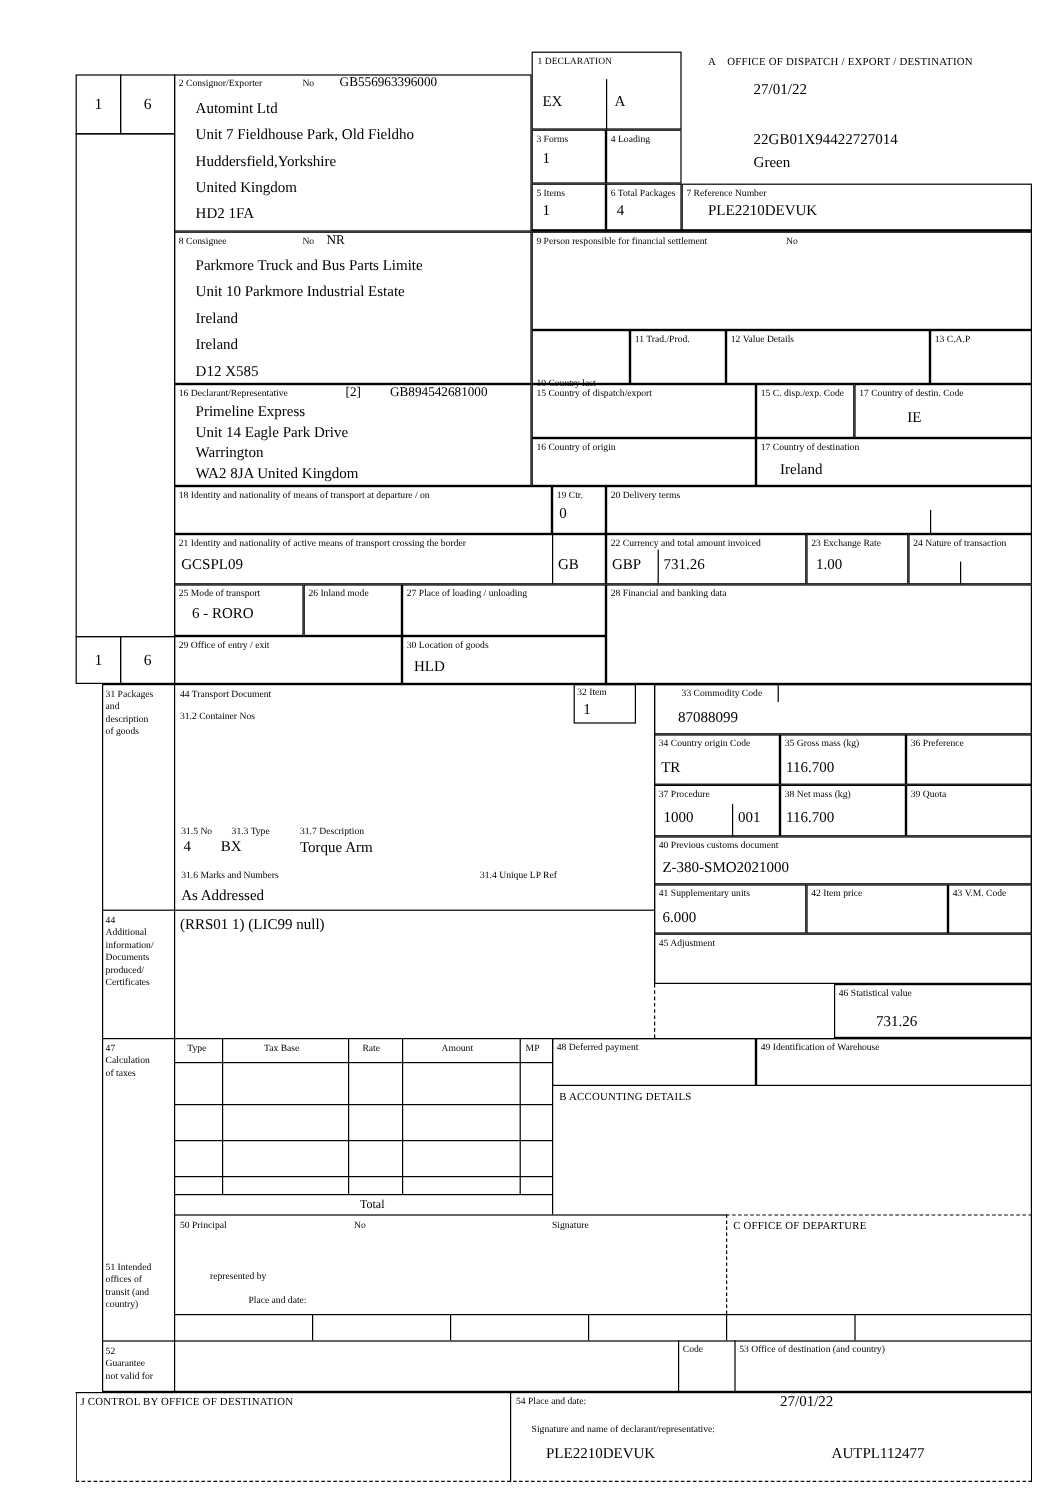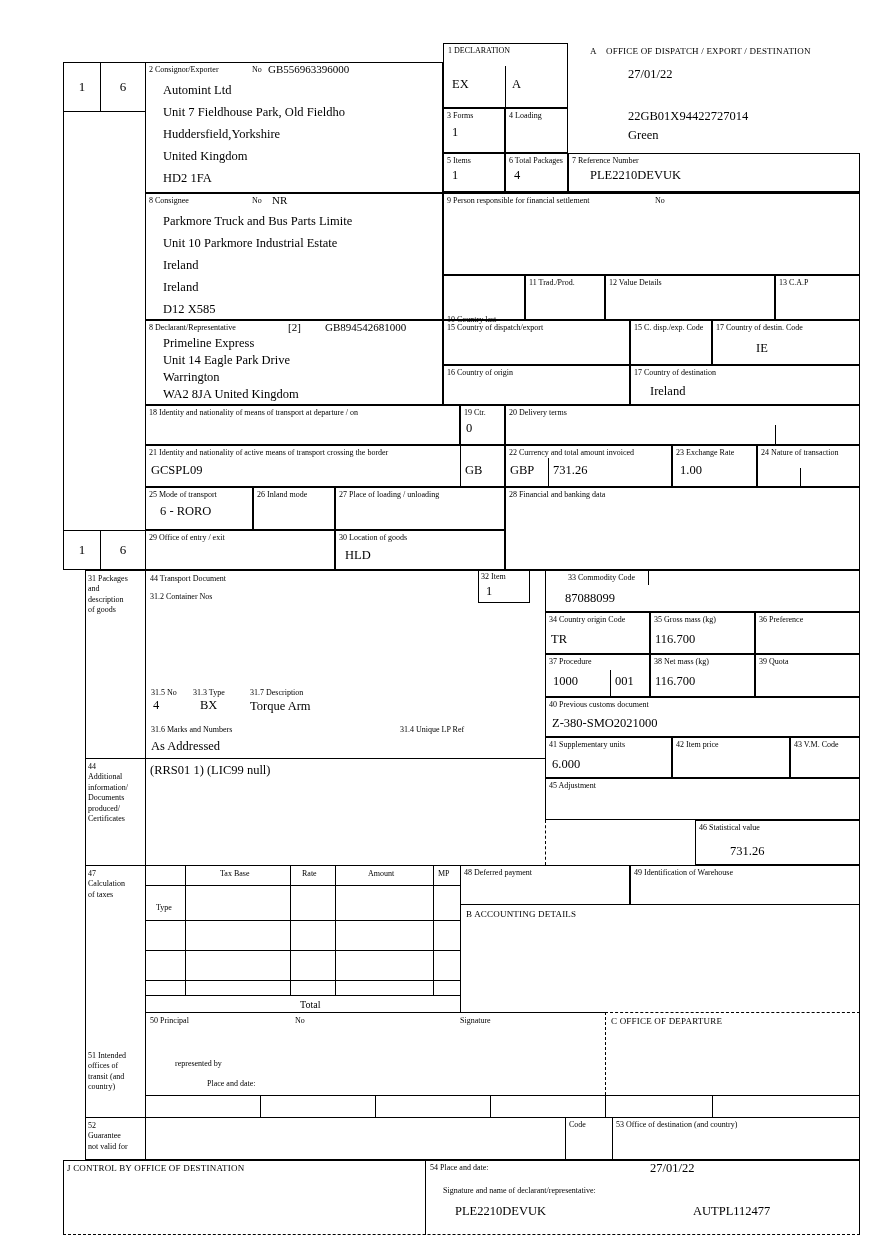--- a/index.html
+++ b/index.html
@@ -45,21 +45,21 @@
 
   <div class="b" style="left:443px;top:43px;width:125px;height:65px;"></div>
   <div class="vl" style="left:505px;top:66px;height:42px;"></div>
   <span class="t lbl" style="left:448px;top:46px;">1 DECLARATION</span>
   <span class="t val" style="left:452px;top:76px;">EX</span>
   <span class="t val" style="left:512px;top:76px;">A</span>
 
   <div class="b" style="left:145px;top:62px;width:298px;height:131px;"></div>
   <span class="t lbl" style="left:149px;top:65px;">2 Consignor/Exporter</span>
   <span class="t lbl" style="left:252px;top:65px;">No</span>
-  <span class="t md" style="left:268px;top:62px;">GB556963396000</span>
+  <span class="t md" style="left:283px;top:62px;">GB556963396000</span>
   <span class="t val" style="left:163px;top:82px;">Automint Ltd</span>
   <span class="t val" style="left:163px;top:104px;">Unit 7 Fieldhouse Park, Old Fieldho</span>
   <span class="t val" style="left:163px;top:126px;">Huddersfield,Yorkshire</span>
   <span class="t val" style="left:163px;top:148px;">United Kingdom</span>
   <span class="t val" style="left:163px;top:170px;">HD2 1FA</span>
 
   <div class="b" style="left:443px;top:108px;width:62px;height:45px;"></div>
   <span class="t lbl" style="left:447px;top:111px;">3 Forms</span>
   <span class="t val" style="left:452px;top:124px;">1</span>
   <div class="b" style="left:505px;top:108px;width:63px;height:45px;"></div>
@@ -92,21 +92,21 @@
   <div class="b" style="left:443px;top:275px;width:82px;height:45px;"></div>
   <span class="t lbl" style="left:447px;top:278px;margin-top:37px;">10 Country last</span>
   <div class="b" style="left:525px;top:275px;width:80px;height:45px;"></div>
   <span class="t lbl" style="left:529px;top:278px;">11 Trad./Prod.</span>
   <div class="b" style="left:605px;top:275px;width:170px;height:45px;"></div>
   <span class="t lbl" style="left:609px;top:278px;">12 Value Details</span>
   <div class="b" style="left:775px;top:275px;width:85px;height:45px;"></div>
   <span class="t lbl" style="left:779px;top:278px;">13 C.A.P</span>
 
   <div class="b" style="left:145px;top:320px;width:298px;height:85px;"></div>
-  <span class="t lbl" style="left:149px;top:323px;">8 Declarant/Representative</span>
+  <span class="t lbl" style="left:149px;top:323px;">16 Declarant/Representative</span>
   <span class="t md" style="left:288px;top:320px;">[2]</span>
   <span class="t md" style="left:325px;top:320px;">GB894542681000</span>
   <span class="t val" style="left:163px;top:335px;">Primeline Express</span>
   <span class="t val" style="left:163px;top:352px;">Unit 14 Eagle Park Drive</span>
   <span class="t val" style="left:163px;top:369px;">Warrington</span>
   <span class="t val" style="left:163px;top:386px;">WA2 8JA United Kingdom</span>
 
   <div class="b" style="left:443px;top:320px;width:187px;height:45px;"></div>
   <span class="t lbl" style="left:447px;top:323px;">15 Country of dispatch/export</span>
   <div class="b" style="left:630px;top:320px;width:82px;height:45px;"></div>
@@ -210,21 +210,21 @@
   <span class="t lbl" style="left:676px;top:740px;">42 Item price</span>
   <div class="b" style="left:790px;top:737px;width:70px;height:41px;"></div>
   <span class="t lbl" style="left:794px;top:740px;">43 V.M. Code</span>
   <div class="b" style="left:545px;top:778px;width:315px;height:42px;"></div>
   <span class="t lbl" style="left:549px;top:781px;">45 Adjustment</span>
 
   <span class="t lbl" style="left:151px;top:688px;">31.5 No</span>
   <span class="t lbl" style="left:193px;top:688px;">31.3 Type</span>
   <span class="t lbl" style="left:250px;top:688px;">31.7 Description</span>
   <span class="t val" style="left:153px;top:697px;">4</span>
-  <span class="t val" style="left:200px;top:697px;">BX</span>
+  <span class="t val" style="left:184px;top:697px;">BX</span>
   <span class="t val" style="left:250px;top:698px;">Torque Arm</span>
   <span class="t lbl" style="left:151px;top:725px;">31.6 Marks and Numbers</span>
   <span class="t lbl" style="left:400px;top:725px;">31.4 Unique LP Ref</span>
   <span class="t val" style="left:151px;top:738px;">As Addressed</span>
 
   <div class="hl" style="left:85px;top:758px;width:460px;"></div>
   <span class="t lbl" style="left:88px;top:762px;">44
 Additional
 information/
 Documents
@@ -243,21 +243,21 @@
   <div class="vl" style="left:185px;top:865px;height:130px;"></div>
   <div class="vl" style="left:290px;top:865px;height:130px;"></div>
   <div class="vl" style="left:335px;top:865px;height:130px;"></div>
   <div class="vl" style="left:433px;top:865px;height:130px;"></div>
   <div class="vl" style="left:460px;top:865px;height:147px;"></div>
   <div class="hl" style="left:145px;top:885px;width:315px;"></div>
   <div class="hl" style="left:145px;top:920px;width:315px;"></div>
   <div class="hl" style="left:145px;top:950px;width:315px;"></div>
   <div class="hl" style="left:145px;top:980px;width:315px;"></div>
   <div class="hl" style="left:145px;top:995px;width:315px;"></div>
-  <span class="t lbl" style="left:156px;top:869px;margin-top:34px;">Type</span>
+  <span class="t lbl" style="left:156px;top:869px;">Type</span>
   <span class="t lbl" style="left:220px;top:869px;">Tax Base</span>
   <span class="t lbl" style="left:302px;top:869px;">Rate</span>
   <span class="t lbl" style="left:368px;top:869px;">Amount</span>
   <span class="t lbl" style="left:438px;top:869px;">MP</span>
   <span class="t sm" style="left:300px;top:998px;">Total</span>
 
   <div class="b" style="left:460px;top:865px;width:170px;height:40px;"></div>
   <span class="t lbl" style="left:464px;top:868px;">48 Deferred payment</span>
   <div class="b" style="left:630px;top:865px;width:230px;height:40px;"></div>
   <span class="t lbl" style="left:634px;top:868px;">49 Identification of Warehouse</span>

